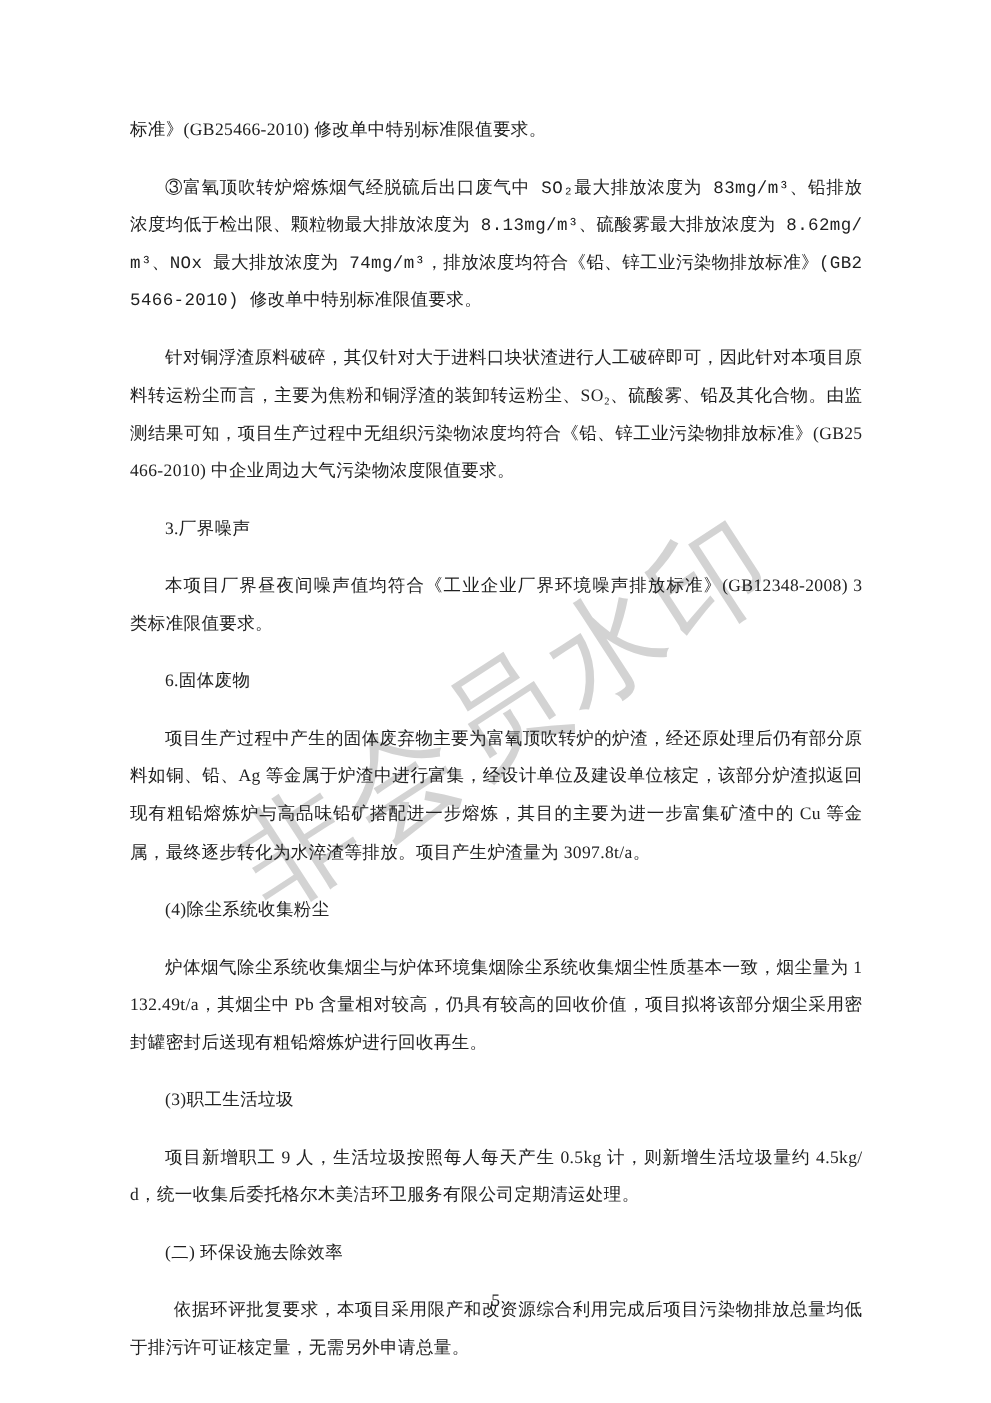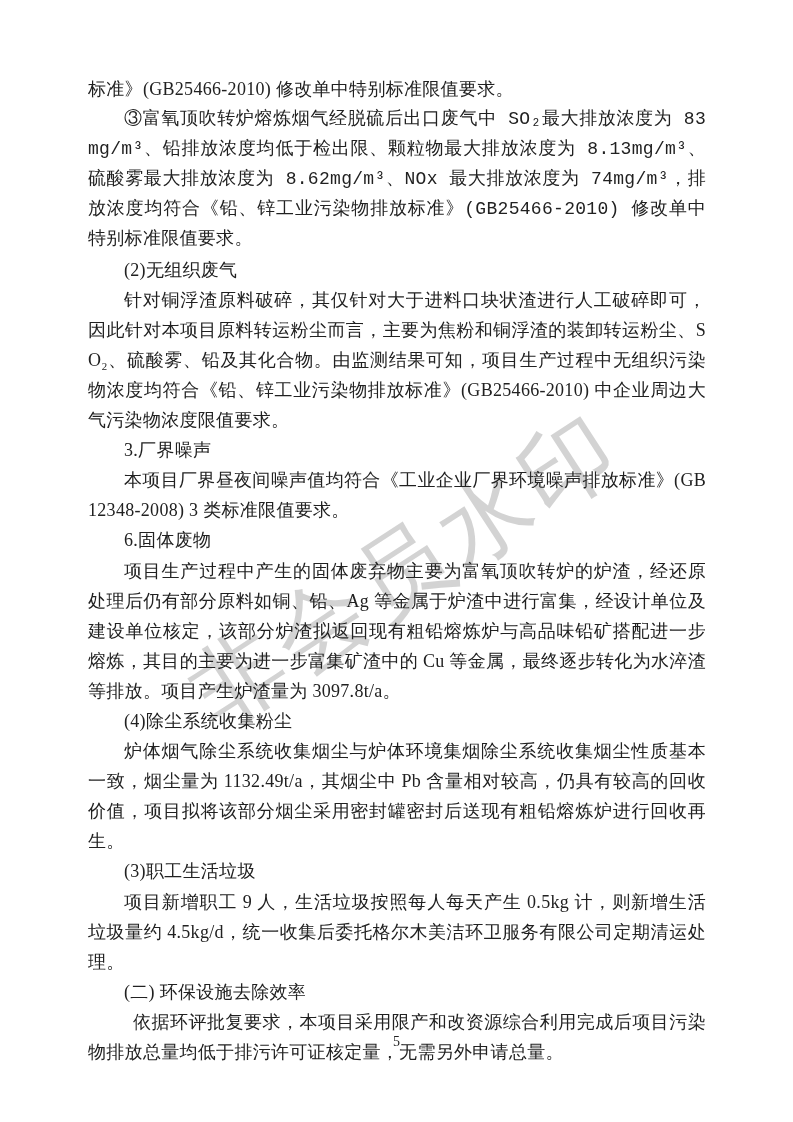--- a/index.html
+++ b/index.html
@@ -31,22 +31,22 @@
     pointer-events: none;
   }
   .doc-body {
     position: absolute;
     top: 74px;
     left: 88px;
     width: 618px;
     z-index: 1;
   }
   .doc-body p {
-    margin: 0;
-    font-size: 18px;
+    margin: 16px;
+    font-size: 14px;
     line-height: 30.1px;
     text-align: justify;
     text-align-last: left;
     letter-spacing: 0.3px;
     word-break: break-all;
   }
   .page-number {
     position: absolute;
     top: 1034px;
     left: 0;
@@ -59,21 +59,20 @@
 </style>
 </head>
 <body>
 
 <div class="page">
   <div class="watermark">非会员水印</div>
 
   <div class="doc-body" id="doc-body">
       <p style="text-indent: 0em;">标准》(GB25466-2010) 修改单中特别标准限值要求。</p>
       <p style="text-indent: 2em; font-family: Liberation Mono, monospace;">③富氧顶吹转炉熔炼烟气经脱硫后出口废气中 SO₂最大排放浓度为 83mg/m³、铅排放浓度均低于检出限、颗粒物最大排放浓度为 8.13mg/m³、硫酸雾最大排放浓度为 8.62mg/m³、NOx 最大排放浓度为 74mg/m³，排放浓度均符合《铅、锌工业污染物排放标准》(GB25466-2010) 修改单中特别标准限值要求。</p>
-      <p style="text-indent: 2em;">(2)无组织废气</p>
       <p style="text-indent: 2em;">针对铜浮渣原料破碎，其仅针对大于进料口块状渣进行人工破碎即可，因此针对本项目原料转运粉尘而言，主要为焦粉和铜浮渣的装卸转运粉尘、SO₂、硫酸雾、铅及其化合物。由监测结果可知，项目生产过程中无组织污染物浓度均符合《铅、锌工业污染物排放标准》(GB25466-2010) 中企业周边大气污染物浓度限值要求。</p>
       <p style="text-indent: 2em;">3.厂界噪声</p>
       <p style="text-indent: 2em;">本项目厂界昼夜间噪声值均符合《工业企业厂界环境噪声排放标准》(GB12348-2008) 3 类标准限值要求。</p>
       <p style="text-indent: 2em;">6.固体废物</p>
       <p style="text-indent: 2em;">项目生产过程中产生的固体废弃物主要为富氧顶吹转炉的炉渣，经还原处理后仍有部分原料如铜、铅、Ag 等金属于炉渣中进行富集，经设计单位及建设单位核定，该部分炉渣拟返回现有粗铅熔炼炉与高品味铅矿搭配进一步熔炼，其目的主要为进一步富集矿渣中的 Cu 等金属，最终逐步转化为水淬渣等排放。项目产生炉渣量为 3097.8t/a。</p>
       <p style="text-indent: 2em;">(4)除尘系统收集粉尘</p>
       <p style="text-indent: 2em;">炉体烟气除尘系统收集烟尘与炉体环境集烟除尘系统收集烟尘性质基本一致，烟尘量为 1132.49t/a，其烟尘中 Pb 含量相对较高，仍具有较高的回收价值，项目拟将该部分烟尘采用密封罐密封后送现有粗铅熔炼炉进行回收再生。</p>
       <p style="text-indent: 2em;">(3)职工生活垃圾</p>
       <p style="text-indent: 2em;">项目新增职工 9 人，生活垃圾按照每人每天产生 0.5kg 计，则新增生活垃圾量约 4.5kg/d，统一收集后委托格尔木美洁环卫服务有限公司定期清运处理。</p>
       <p style="text-indent: 2em;">(二) 环保设施去除效率</p>

